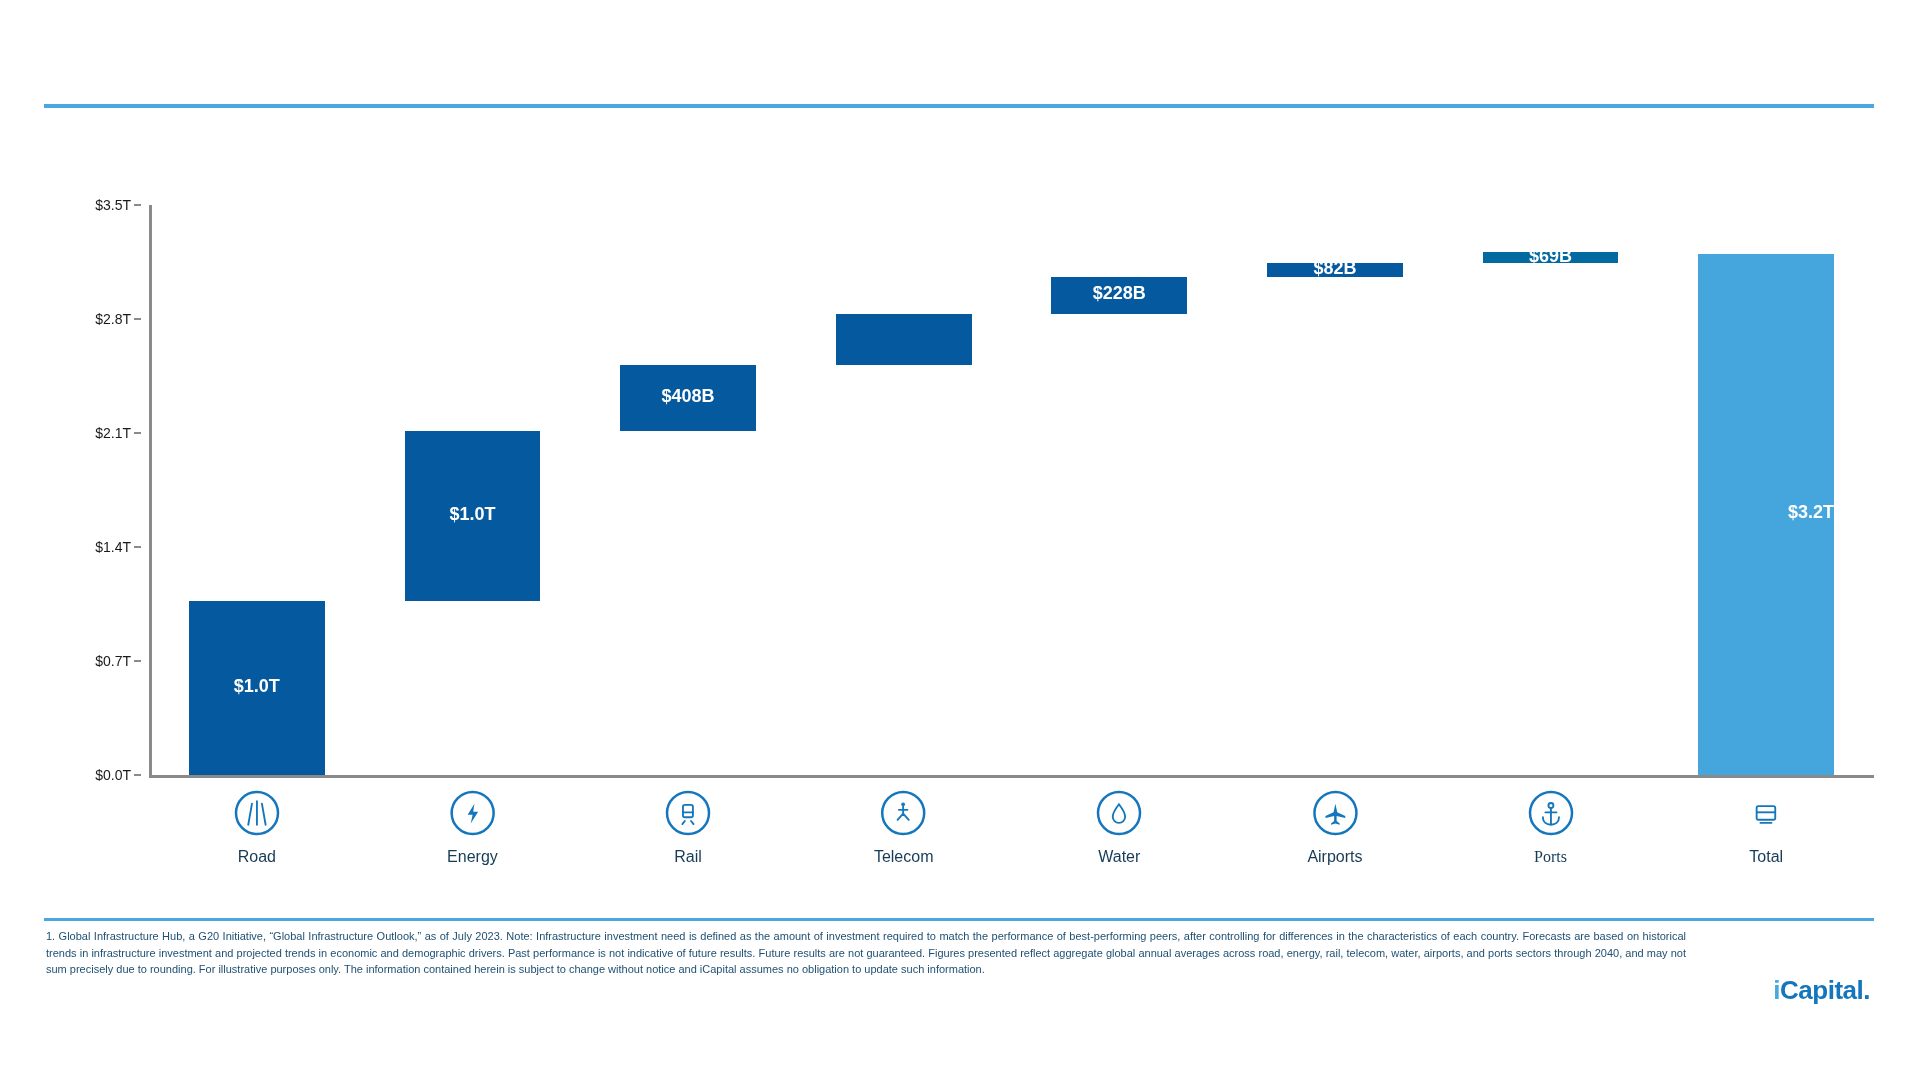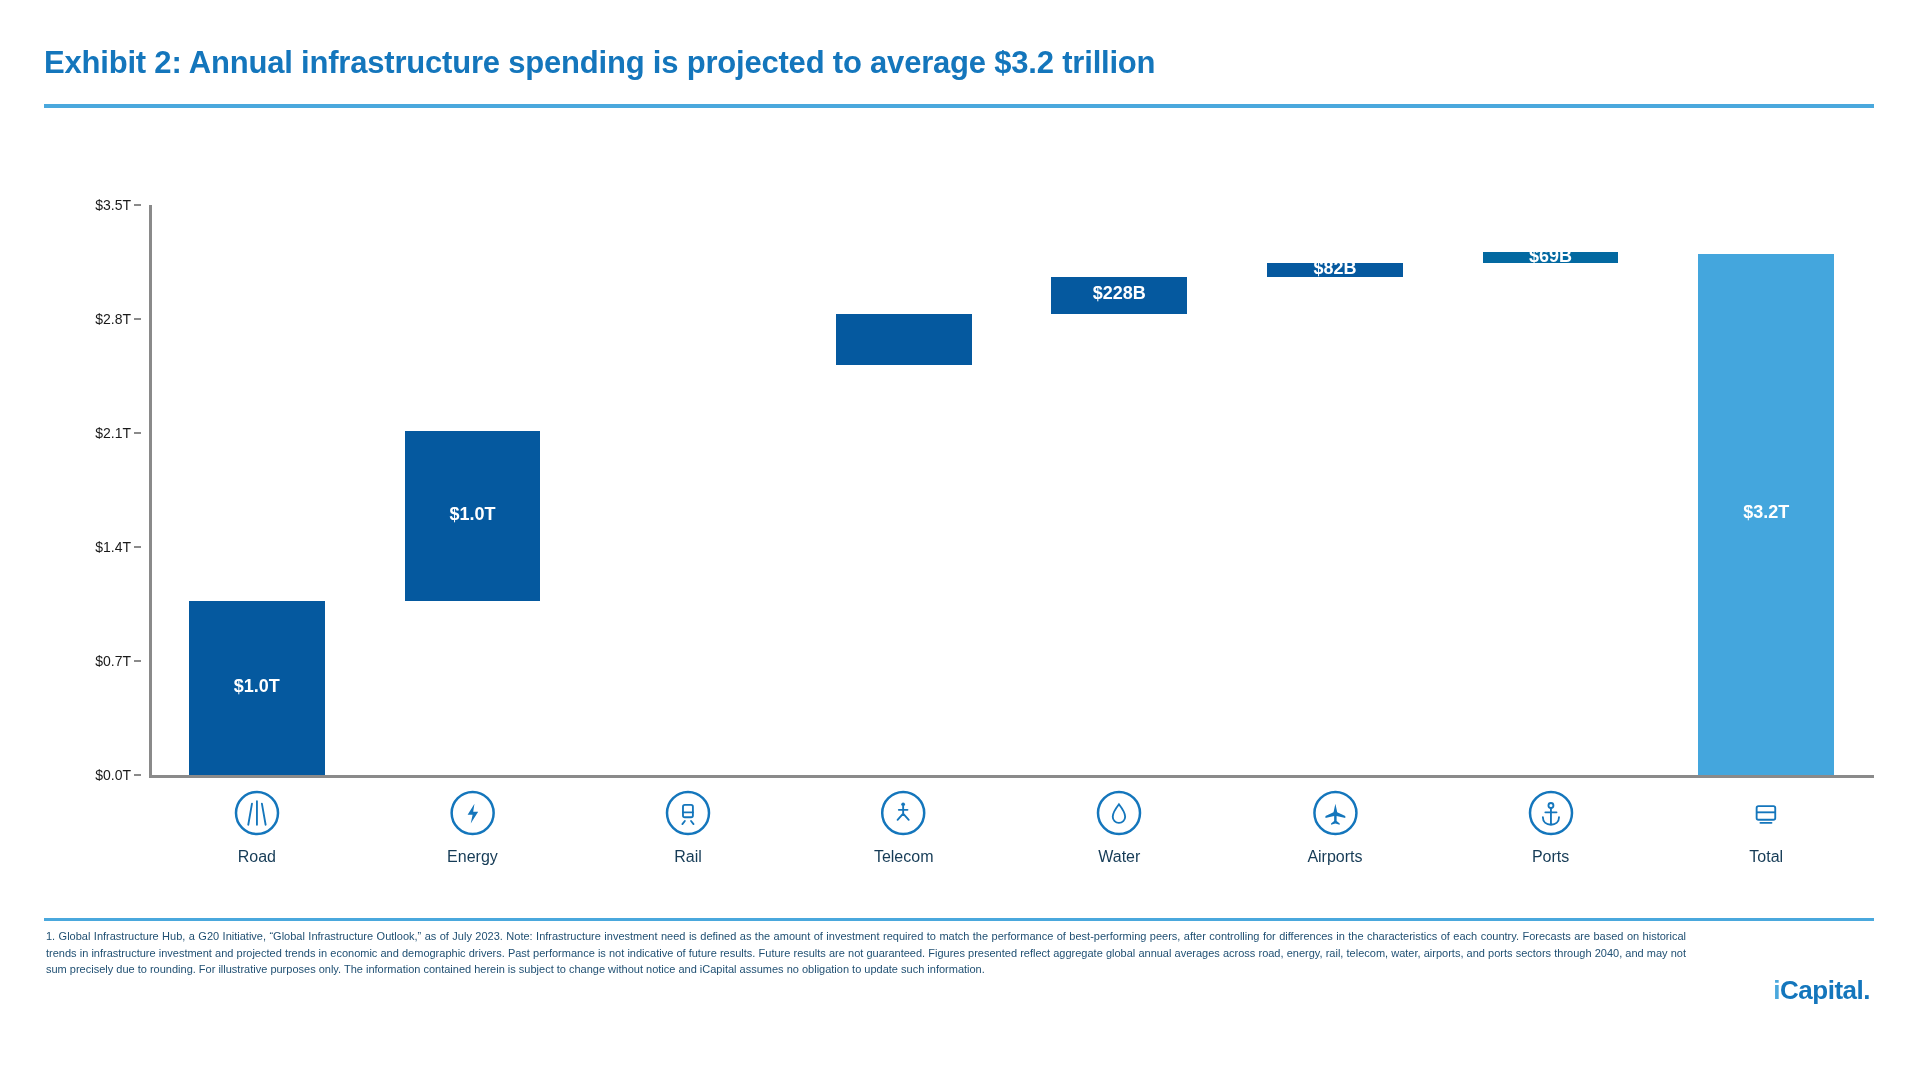--- a/index.html
+++ b/index.html
@@ -34,21 +34,20 @@
   .foot-rule{position:absolute;left:44px;top:918px;width:1830px;height:3px;background:#4aa8dd;}
   .foot{position:absolute;left:46px;top:928px;width:1640px;font-size:11px;line-height:1.52;color:#1f4f72;text-align:justify;}
   .logo{position:absolute;right:50px;top:975px;font-size:26px;font-weight:bold;color:#1476bc;letter-spacing:-0.5px;}
   .logo .i{color:#4aa8dd;}
 </style>
 </head>
 <body>
 
 <div class="page">
 
-  <div class="title">Exhibit 2: Annual infrastructure spending is projected to average $3.2 trillion</div>
   <div class="rule"></div>
 
   <div class="chart">
     <div class="yaxis" id="yaxis">
         <div class="ytick" style="top: 570px;">$0.0T</div>
         <div class="ytickmark" style="top: 570px;"></div>
         <div class="ytick" style="top: 456px; text-align: center;">$0.7T</div>
         <div class="ytickmark" style="top: 456px;"></div>
         <div class="ytick" style="top: 342px;">$1.4T</div>
         <div class="ytickmark" style="top: 342px;"></div>
@@ -61,34 +60,37 @@
       </div>
     <div class="axisline-y"></div>
     <div class="axisline-x"></div>
     <div class="plot" id="plot">
         <div class="bar" style="left: 39.8906px; top: 395.743px; width: 135.844px; height: 174.257px; background: rgb(5, 89, 159);">
           <div class="val" style="top: 75.1286px;">$1.0T</div>
         </div>
         <div class="bar" style="left: 255.516px; top: 226.371px; width: 135.844px; height: 169.371px; background: rgb(5, 89, 159);">
           <div class="val" style="top: 72.6857px;">$1.0T</div>
         </div>
+        <div class="bar" style="left: 471.141px; top: 159.926px; width: 135.844px; height: 66.4457px; background: rgb(5, 89, 159);">
+          <div class="val" style="top: 21.2229px;">$408B</div>
+        </div>
         <div class="bar" style="left: 686.766px; top: 108.789px; width: 135.844px; height: 51.1371px; background: rgb(5, 89, 159);">
           <div class="val" style="top: 13.5686px; margin-top: 36px;">$314B</div>
         </div>
         <div class="bar" style="left: 902.391px; top: 71.6571px; width: 135.844px; height: 37.1314px; background: rgb(5, 89, 159);">
           <div class="val" style="top: 6.56571px;">$228B</div>
         </div>
         <div class="bar" style="left: 1118.02px; top: 58.3029px; width: 135.844px; height: 13.3543px; background: rgb(5, 89, 159);">
           <div class="val" style="top: -5.32286px;">$82B</div>
         </div>
         <div class="bar" style="left: 1333.64px; top: 47.0657px; width: 135.844px; height: 11.2371px; background: #0369a1;">
           <div class="val" style="top: -6.38143px;">$69B</div>
         </div>
         <div class="bar" style="left: 1549.27px; top: 48.8571px; width: 135.844px; height: 521.143px; background: rgb(68, 166, 221);">
-          <div class="val" style="top: 248.571px;">$3.2T</div>
+          <div class="val" style="top: 248.571px; text-align: right;">$3.2T</div>
         </div>
       </div>
   </div>
 
   <div class="cats" id="cats">
       <div class="cat" style="left: 107.812px;"><span class="ic"><svg viewBox="0 0 46 46" width="46" height="46">
             <circle cx="23" cy="23" r="21" stroke="#1476bc" stroke-width="2.5" fill="none"></circle>
             <g transform="translate(0,0) scale(0.62) translate(14,14)">
               <path d="M23 4 L23 42 M15 8 L9 42 M31 8 L37 42" stroke="#1476bc" stroke-width="3" fill="none" stroke-linecap="round"></path>
             </g>
@@ -118,21 +120,21 @@
             <g transform="translate(0,0) scale(0.62) translate(14,14)">
               <path d="M23 9 C23 9 13 22 13 29 a10 10 0 0 0 20 0 C33 22 23 9 23 9 Z" stroke="#1476bc" stroke-width="3" fill="none"></path>
             </g>
           </svg></span><span class="lbl">Water</span></div>
       <div class="cat" style="left: 1185.94px;"><span class="ic"><svg viewBox="0 0 46 46" width="46" height="46">
             <circle cx="23" cy="23" r="21" stroke="#1476bc" stroke-width="2.5" fill="none"></circle>
             <g transform="translate(0,0) scale(0.62) translate(14,14)">
               <path d="M23 8 L26 22 L39 28 L39 31 L25 28 L25 36 L30 40 L30 42 L23 40 L16 42 L16 40 L21 36 L21 28 L7 31 L7 28 L20 22 Z" fill="#1476bc"></path>
             </g>
           </svg></span><span class="lbl">Airports</span></div>
-      <div class="cat" style="left: 1401.56px;"><span class="ic"><svg viewBox="0 0 46 46" width="46" height="46">
+      <div class="cat" style="left: 1401.56px; font-family: Liberation Serif, serif;"><span class="ic"><svg viewBox="0 0 46 46" width="46" height="46">
             <circle cx="23" cy="23" r="21" stroke="#1476bc" stroke-width="2.5" fill="none"></circle>
             <g transform="translate(0,0) scale(0.62) translate(14,14)">
               <circle cx="23" cy="11" r="4" stroke="#1476bc" stroke-width="3" fill="none"></circle>
               <path d="M23 15 L23 40 M14 22 L32 22 M10 30 C10 38 16 42 23 42 C30 42 36 38 36 30" stroke="#1476bc" stroke-width="3" fill="none" stroke-linecap="round"></path>
             </g>
           </svg></span><span class="lbl">Ports</span></div>
       <div class="cat" style="left: 1617.19px;"><span class="ic"><svg viewBox="0 0 46 46" width="46" height="46">
             <g transform="translate(0,0) scale(0.62) translate(14,14)">
               <rect x="8" y="12" width="30" height="22" rx="3" stroke="#1476bc" stroke-width="3" fill="none"></rect>
               <path d="M8 22 L38 22" stroke="#1476bc" stroke-width="3"></path>

